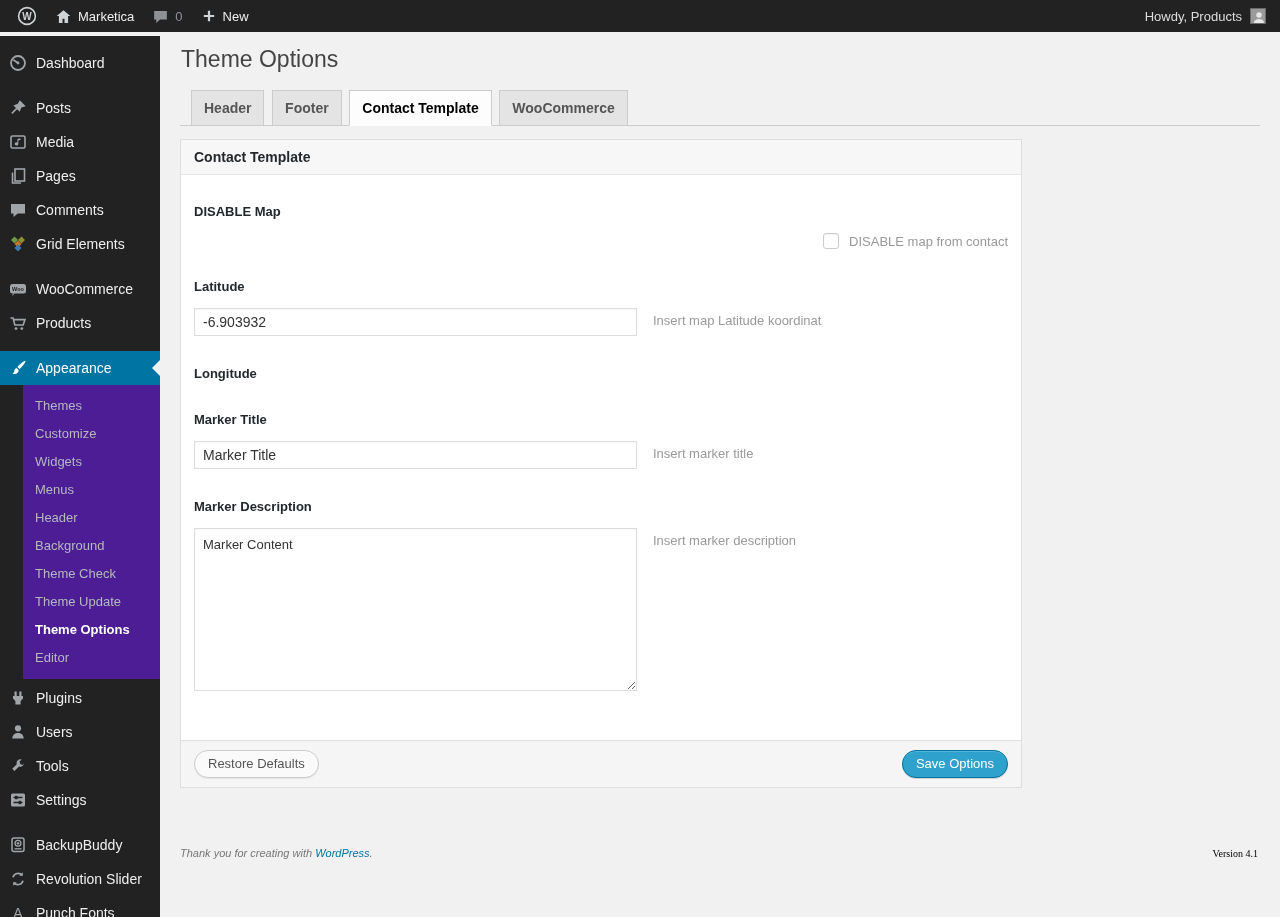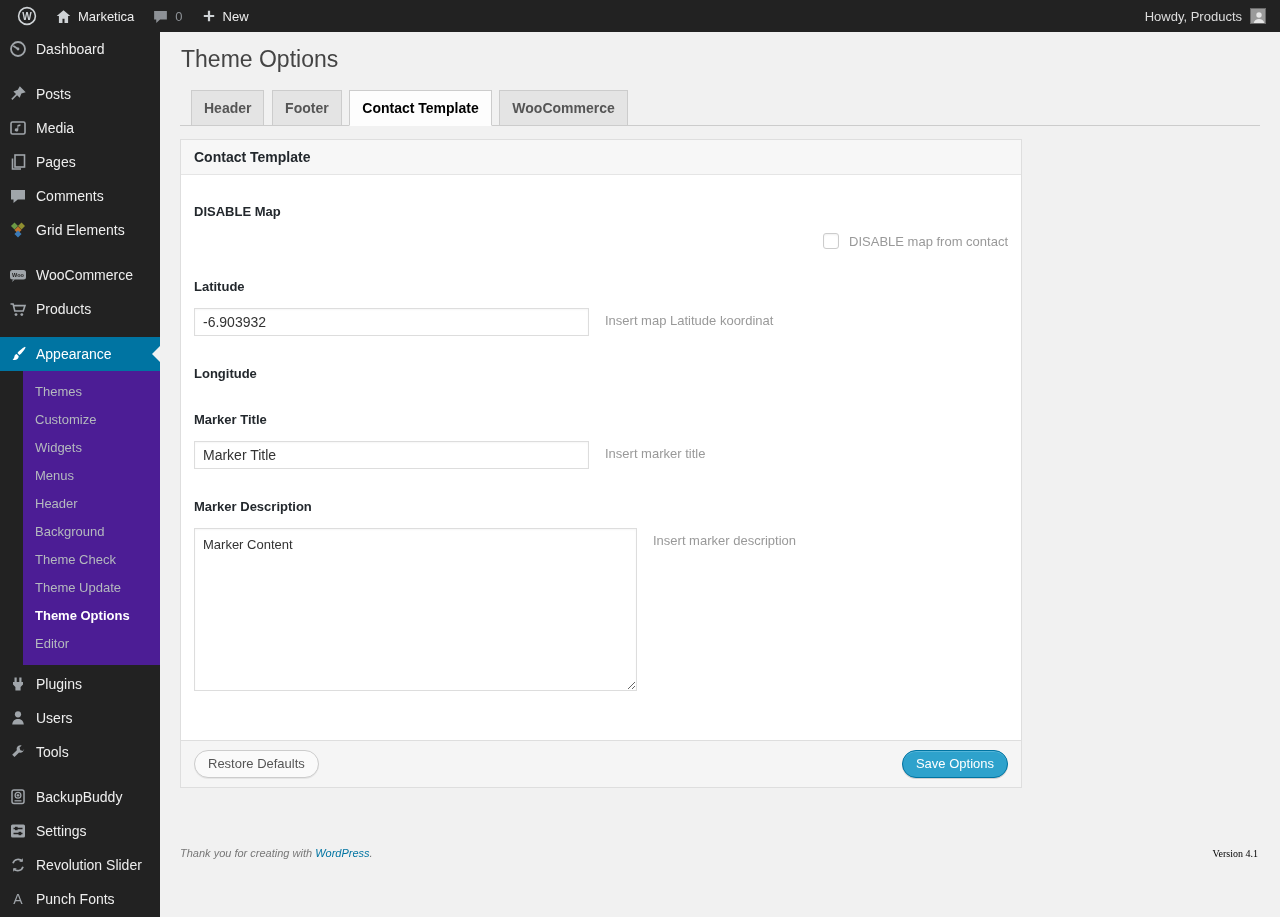--- a/index.html
+++ b/index.html
@@ -28,21 +28,21 @@
   .tb-spacer { flex: 1; }
   .tb-howdy { color: #ddd; font-size: 13px; margin-right: 8px; }
   .tb-avatar {
     width: 16px; height: 16px; background: #909090;
     border: 1px solid #6a6a6a; overflow: hidden;
   }
   .tb-avatar svg { display:block; }
 
   
   .sidebar {
-    position: absolute; top: 22px; left: 0; bottom: 0; width: 160px;
+    position: absolute; top: 36px; left: 0; bottom: 0; width: 160px;
     background: #222;
     z-index: 40;
   }
   .menu { list-style: none; padding-top: 10px; }
   .menu-item {
     height: 34px; display: flex; align-items: center;
     color: #eee; font-size: 14px; cursor: pointer;
     position: relative;
   }
   .menu-item .mi-icon {
@@ -113,21 +113,21 @@
   .panel-body { padding: 28px 13px 49px 13px; }
 
   .field { margin-bottom: 29px; }
   .field:last-child { margin-bottom: 0; }
   .field-label {
     display: block; font-size: 13px; font-weight: 700; color: #23282d;
     line-height: 17px; margin-bottom: 13px;
   }
   .field-row { display: flex; align-items: flex-start; }
   .text-input {
-    width: 395px; height: 28px;
+    width: 443px; height: 28px;
     border: 1px solid #ddd; background: #fff;
     padding: 3px 8px; font-size: 14px; color: #333;
     font-family: "Liberation Sans", sans-serif;
     box-shadow: inset 0 1px 2px rgba(0,0,0,.04);
     outline: none;
   }
   .textarea-input {
     width: 443px; height: 163px;
     border: 1px solid #ddd; background: #fff;
     padding: 8px; font-size: 13px; color: #333;
@@ -349,42 +349,42 @@
       <span>Users</span>
     </li>
     <li class="menu-item">
       <span class="mi-icon">
         <svg viewBox="0 0 20 20">
           <path d="M16.2 6.8a3.9 3.9 0 0 1-5.1 3.7l-4.6 4.6-2.3-2.3 4.6-4.5a3.9 3.9 0 0 1 4.9-4.9l-2.2 2.2.9 2.6 2.7.9z" fill="#a0a5aa"></path>
         </svg>
       </span>
       <span>Tools</span>
     </li>
+    <li class="menu-item">
+      <span class="mi-icon">
+        <svg viewBox="0 0 20 20">
+          <rect x="3" y="3.5" width="14" height="13" rx="1.5" fill="#a0a5aa"></rect>
+          <path d="M5.5 7.5h9M5.5 12.5h9" stroke="#222" stroke-width="1.4"></path>
+          <rect x="7" y="5.8" width="2.6" height="3.4" fill="#222"></rect>
+          <rect x="10.6" y="10.8" width="2.6" height="3.4" fill="#222"></rect>
+        </svg>
+      </span>
+      <span>Settings</span>
+    </li>
+
     <li class="menu-item group-gap">
       <span class="mi-icon">
         <svg viewBox="0 0 20 20">
           <rect x="4" y="3" width="12" height="13.5" rx="2" fill="none" stroke="#a0a5aa" stroke-width="1.5"></rect>
           <circle cx="10" cy="8.3" r="2.9" fill="none" stroke="#a0a5aa" stroke-width="1.3"></circle>
           <path d="M10 6.9v2.8M8.6 8.3h2.8" stroke="#a0a5aa" stroke-width="1.2"></path>
           <path d="M6.5 13.8h7" stroke="#a0a5aa" stroke-width="1.3"></path>
         </svg>
       </span>
       <span>BackupBuddy</span>
-    </li>
-
-    <li class="menu-item">
-      <span class="mi-icon">
-        <svg viewBox="0 0 20 20">
-          <rect x="3" y="3.5" width="14" height="13" rx="1.5" fill="#a0a5aa"></rect>
-          <path d="M5.5 7.5h9M5.5 12.5h9" stroke="#222" stroke-width="1.4"></path>
-          <rect x="7" y="5.8" width="2.6" height="3.4" fill="#222"></rect>
-          <rect x="10.6" y="10.8" width="2.6" height="3.4" fill="#222"></rect>
-        </svg>
-      </span>
-      <span>Settings</span>
     </li>
     <li class="menu-item">
       <span class="mi-icon">
         <svg viewBox="0 0 20 20">
           <path d="M5 8.2a5.3 5.3 0 0 1 9.2-1.9" fill="none" stroke="#a0a5aa" stroke-width="1.7"></path>
           <path d="M14.8 3.2v3.6h-3.6z" fill="#a0a5aa"></path>
           <path d="M15 11.8a5.3 5.3 0 0 1-9.2 1.9" fill="none" stroke="#a0a5aa" stroke-width="1.7"></path>
           <path d="M5.2 16.8v-3.6h3.6z" fill="#a0a5aa"></path>
         </svg>
       </span>

